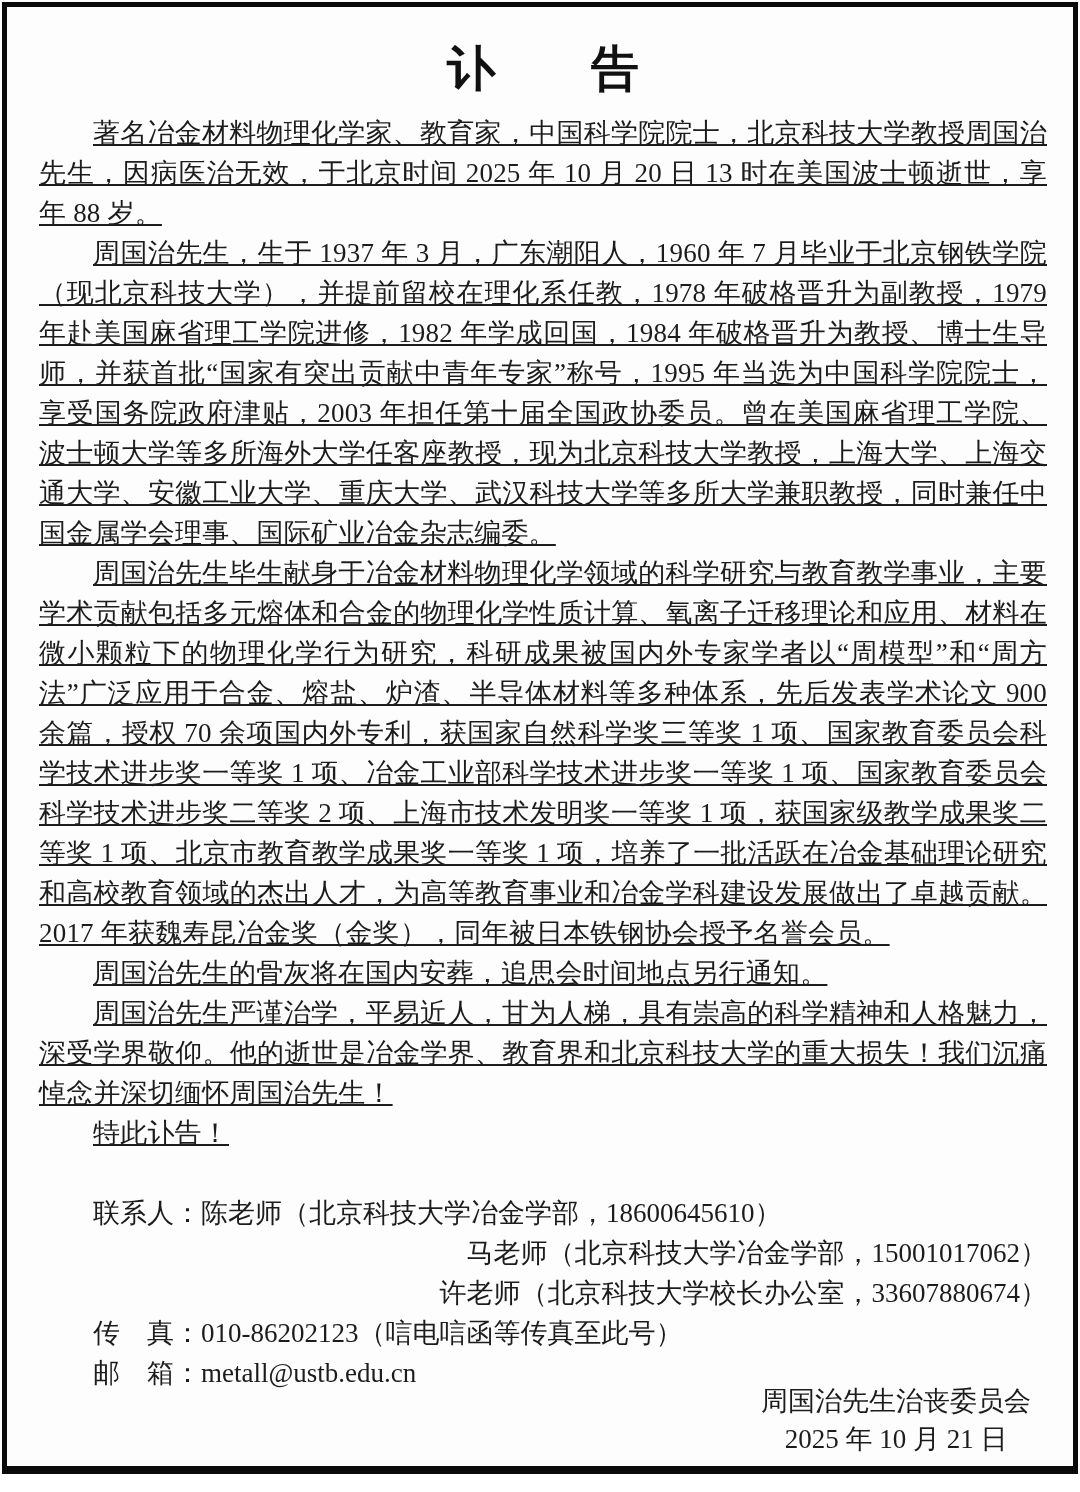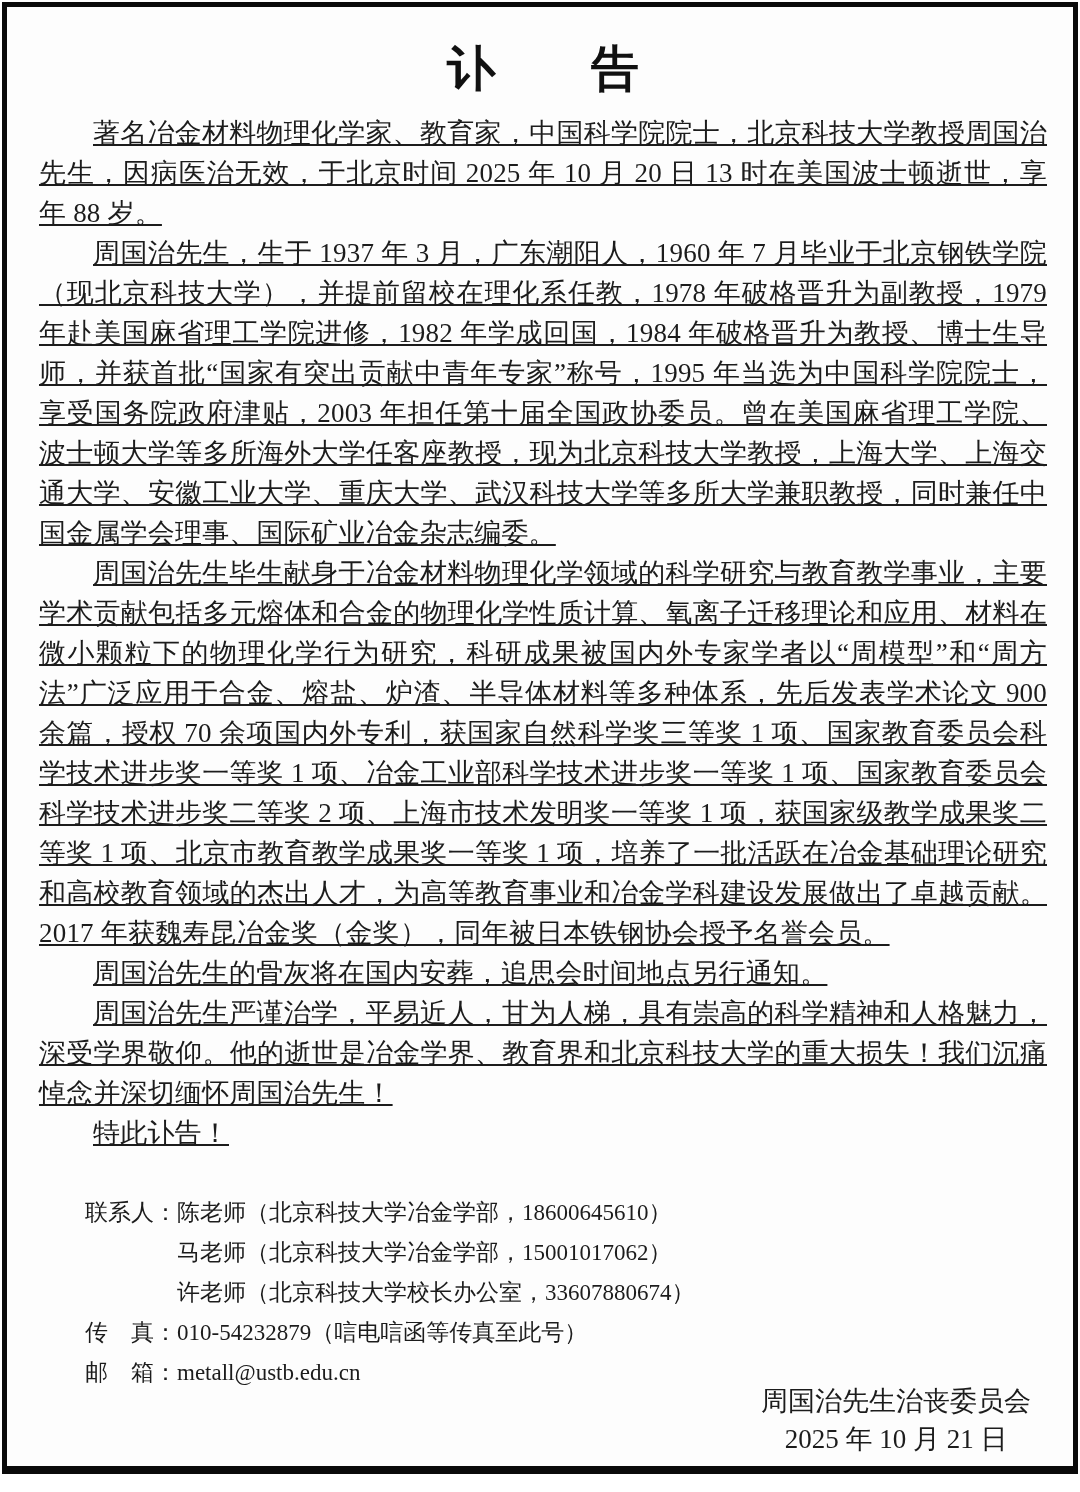--- a/index.html
+++ b/index.html
@@ -36,28 +36,29 @@
     margin: 0;
     font-size: 27px;
     line-height: 40px;
     text-align: justify;
     text-indent: 2em;
     letter-spacing: 0.2px;
     text-decoration: underline;
   }
   .contacts {
     margin-top: 40px;
-    font-size: 23px;
+    font-size: 27px;
     line-height: 40px;
   }
   .contact-line {
     padding-left: 2em;
   }
   .contact-line.continuation {
     padding-left: 6em;
+    text-align: right;
   }
   .signature {
     position: absolute;
     right: 42px;
     bottom: 8px;
     width: fit-content;
     text-align: center;
     font-size: 27px;
     line-height: 38px;
   }
@@ -82,21 +83,21 @@
     <div class="contact-line">
       <span>联系人：</span><span>陈老师（北京科技大学冶金学部，18600645610）</span>
     </div>
     <div class="contact-line continuation">
       <span>马老师（北京科技大学冶金学部，15001017062）</span>
     </div>
     <div class="contact-line continuation">
       <span>许老师（北京科技大学校长办公室，33607880674）</span>
     </div>
     <div class="contact-line">
-      <span>传　真：</span><span>010-54232879（唁电唁函等传真至此号）</span>
+      <span>传　真：</span><span>010-86202123（唁电唁函等传真至此号）</span>
     </div>
     <div class="contact-line">
       <span>邮　箱：</span><span>metall@ustb.edu.cn</span>
     </div>
   </div>
 
   <div class="signature">
     <div>周国治先生治丧委员会</div>
     <div>2025 年 10 月 21 日</div>
   </div>

